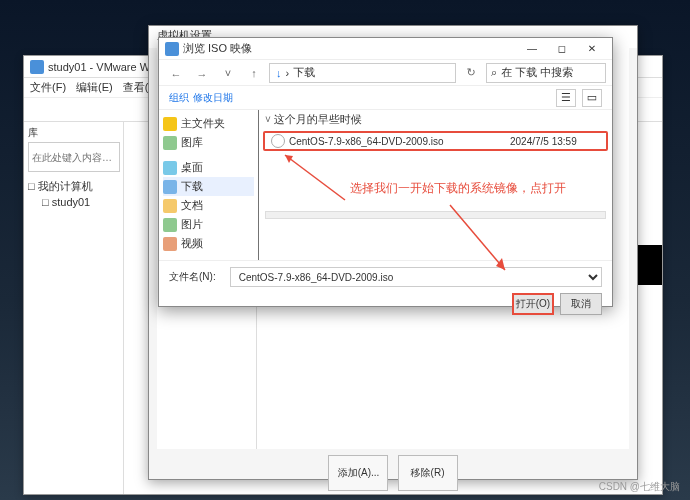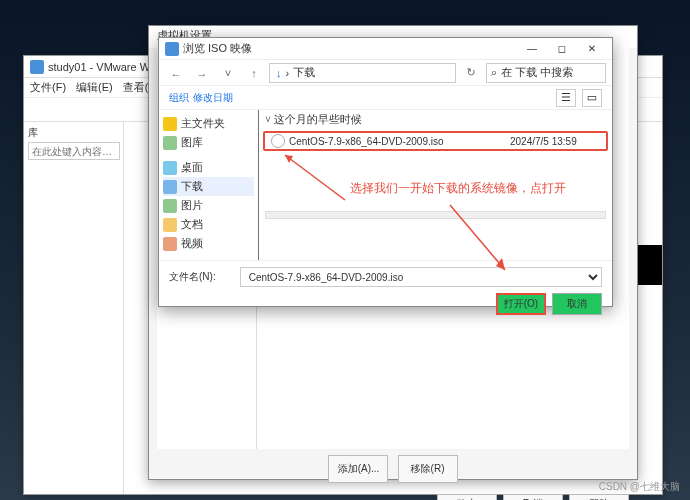--- a/index.html
+++ b/index.html
@@ -4,35 +4,35 @@
 <style>
 *{box-sizing:border-box;margin:0;padding:0;font-family:"Microsoft YaHei","Segoe UI",sans-serif;font-size:11px;color:#333}
 body{width:690px;height:500px;background:linear-gradient(180deg,#0a1628 0%,#1a2838 60%,#2a3a4a 100%);overflow:hidden;position:relative}
 .vm-main{position:absolute;left:23px;top:55px;width:640px;height:440px;background:#fff;border:1px solid #999;box-shadow:0 2px 8px rgba(0,0,0,.3)}
 .vm-titlebar{height:22px;background:#fff;display:flex;align-items:center;padding:0 6px;border-bottom:1px solid #ddd}
 .vm-titlebar .ico{width:14px;height:14px;background:#4a90d9;border-radius:2px;margin-right:4px}
 .vm-menubar{height:20px;display:flex;align-items:center;padding:0 6px;gap:10px;border-bottom:1px solid #eee}
 .vm-toolbar{height:24px;display:flex;align-items:center;padding:0 6px;gap:6px;border-bottom:1px solid #ddd}
 .vm-body{display:flex;height:calc(100% - 66px)}
 .vm-sidebar{width:100px;border-right:1px solid #ddd;padding:4px}
-.vm-sidebar .search{width:92px;height:18px;border:1px solid #ccc;padding:4px 3px;font-size:10px}
+.vm-sidebar .search{width:92px;height:30px;border:1px solid #ccc;padding:4px 3px;font-size:10px}
 .vm-tree{margin-top:6px;font-size:10px;line-height:16px}
 .vm-tree .node{padding-left:14px}
 .vm-settings{position:absolute;left:148px;top:25px;width:490px;height:455px;background:#f5f5f5;border:1px solid #888;box-shadow:0 3px 12px rgba(0,0,0,.35)}
 .vm-settings .titlebar{height:22px;background:#fff;padding:2px 8px;font-size:11px}
 .vm-settings .content{display:flex;height:calc(100% - 52px);background:#fff;margin:0 8px}
 .vm-settings .left{width:100px;border-right:1px solid #ddd;padding:4px;font-size:10px}
 .vm-settings .left .hdr{font-weight:bold;margin:4px 0}
 .vm-settings .left .row{display:flex;align-items:center;gap:4px;padding:1px 0}
 .vm-settings .left .ico{width:12px;height:12px;background:#ddd;border-radius:2px}
 .vm-settings .right{flex:1;padding:8px;font-size:10px;color:#666}
 .vm-settings .btns{height:30px;display:flex;justify-content:flex-end;align-items:center;gap:6px;padding:0 8px}
 .vm-settings .btns button{width:60px;height:20px;background:#f8f8f8;border:1px solid #bbb;font-size:10px}
 .vm-settings .addbtns{text-align:center;padding:6px}
-.vm-settings .addbtns button{width:60px;height:28px;background:#f8f8f8;border:1px solid #bbb;font-size:10px;margin:0 3px}
+.vm-settings .addbtns button{width:60px;height:36px;background:#f8f8f8;border:1px solid #bbb;font-size:10px;margin:0 3px}
 .browse{position:absolute;left:158px;top:37px;width:455px;height:270px;background:#fff;border:1px solid #888;box-shadow:0 4px 16px rgba(0,0,0,.4)}
 .browse .titlebar{height:22px;display:flex;align-items:center;padding:0 6px;border-bottom:1px solid #eee}
 .browse .titlebar .ico{width:14px;height:14px;background:#4a90d9;border-radius:2px;margin-right:4px}
 .browse .winbtns{margin-left:auto;display:flex;gap:2px}
 .browse .winbtns span{width:28px;height:18px;display:flex;align-items:center;justify-content:center;font-size:10px}
 .browse .navbar{height:26px;display:flex;align-items:center;padding:0 6px;gap:4px;border-bottom:1px solid #eee}
 .browse .navbtn{width:22px;height:20px;display:flex;align-items:center;justify-content:center;color:#666}
 .browse .path{flex:1;height:20px;border:1px solid #ccc;display:flex;align-items:center;padding:0 6px;gap:4px;font-size:10px}
 .browse .path .dl{color:#1a73e8}
 .browse .search{width:120px;height:20px;border:1px solid #ccc;padding:0 4px;font-size:10px;display:flex;align-items:center;gap:4px;color:#888}
@@ -55,27 +55,27 @@
 .browse .list .hdr{display:flex;height:20px;align-items:center;border-bottom:1px solid #eee;padding:0 6px;font-size:10px;color:#444}
 .browse .list .hdr .name{flex:1}
 .browse .list .hdr .date{width:90px}
 .browse .list .group{padding:2px 6px;font-size:10px;color:#666}
 .browse .list .file{display:flex;align-items:center;height:20px;padding:0 6px;margin:2px 4px;border:2px solid #e74c3c;border-radius:2px}
 .browse .list .file .ico{width:14px;height:14px;background:#fff;border:1px solid #aaa;border-radius:7px;margin-right:4px}
 .browse .list .file .name{flex:1;font-size:10px}
 .browse .list .file .date{width:90px;font-size:10px}
 .browse .list .scroll{height:8px;background:#f0f0f0;margin:60px 6px 0;border:1px solid #ddd}
 .browse .footer{border-top:1px solid #eee;padding:6px 10px}
-.browse .footer .row{display:flex;align-items:center;gap:24px;margin-bottom:6px}
+.browse .footer .row{display:flex;align-items:center;gap:14px;margin-bottom:6px}
 .browse .footer .lbl{font-size:10px}
 .browse .footer select,.browse .footer .combo{height:20px;border:1px solid #ccc;padding:0 4px;font-size:10px;background:#fff}
 .browse .footer .combo{flex:1}
 .browse .footer .filter{width:130px}
 .browse .footer .btns{display:flex;justify-content:flex-end;gap:6px}
-.browse .footer button{width:50px;height:22px;background:#22c55e;border:1px solid #aaa;font-size:10px}
+.browse .footer button{width:42px;height:22px;background:#e5e5e5;border:1px solid #aaa;font-size:10px}
 .browse .footer .open{border:2px solid #e74c3c}
 .annot{position:absolute;color:#e74c3c;font-size:12px;pointer-events:none}
 .annot.text{left:350px;top:180px}
 .arrow{position:absolute;pointer-events:none}
 .watermark{position:absolute;right:10px;bottom:6px;font-size:10px;color:#999}
 .blackbox{position:absolute;right:28px;top:245px;width:60px;height:40px;background:#000}
 </style>
 </head>
 <body>
 
@@ -88,20 +88,24 @@
     <span>文件(F)</span>
     <span>编辑(E)</span>
     <span>查看(V)</span>
     <span>虚拟机(M)</span>
   </div>
   <div class="vm-toolbar"></div>
   <div class="vm-body">
     <div class="vm-sidebar">
       <div style="font-size:10px;margin-bottom:2px">库</div>
       <input class="search" placeholder="在此处键入内容…" style="">
+      <div class="vm-tree">
+        <div>□ <span>我的计算机</span></div>
+        <div class="node">□ <span>study01</span></div>
+      </div>
     </div>
   </div>
 </div>
 
 <div class="blackbox"></div>
 
 <div class="vm-settings">
   <div class="titlebar">虚拟机设置</div>
   <div class="content">
     <div class="left">
@@ -205,26 +209,26 @@
       <div style="height:6px"></div>
       <div class="item">
           <span class="ico desk"></span>
           <span>桌面</span>
         </div>
       <div class="item" style="background:#e8f0fe">
           <span class="ico dl"></span>
           <span>下载</span>
         </div>
       <div class="item">
+          <span class="ico fold"></span>
+          <span>文档</span>
+        </div>
+      <div class="item">
           <span class="ico pic"></span>
           <span>图片</span>
-        </div>
-      <div class="item">
-          <span class="ico fold"></span>
-          <span>文档</span>
         </div>
       <div class="item">
           <span class="ico vid"></span>
           <span>视频</span>
         </div>
     </div>
     <div class="list">
       <div class="group">˅ <span>这个月的早些时候</span></div>
       <div class="file">
         <span class="ico"></span>

